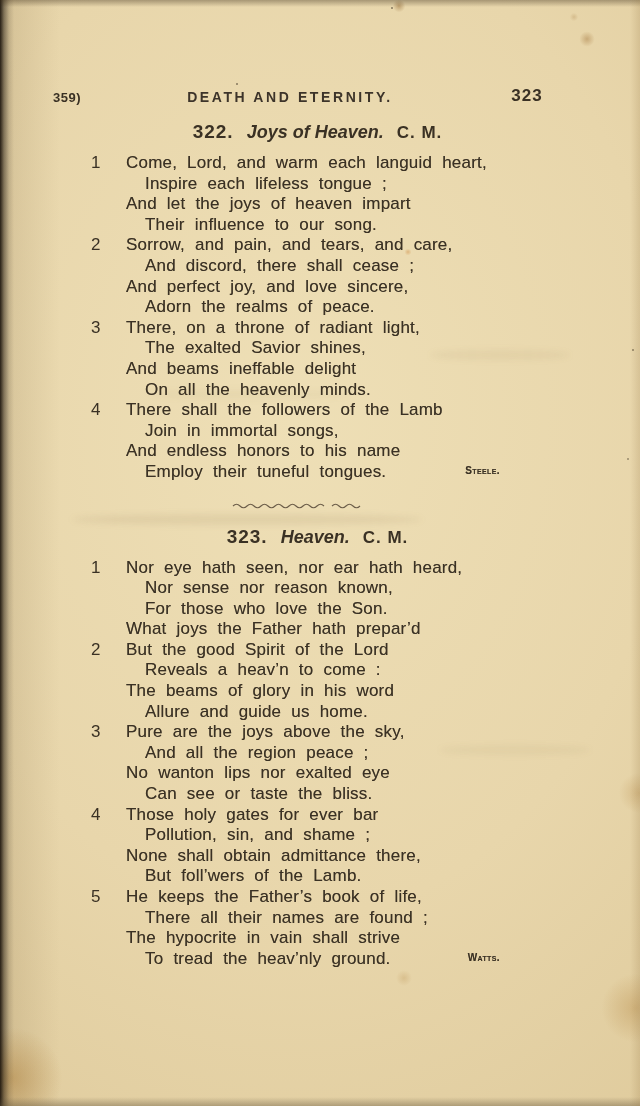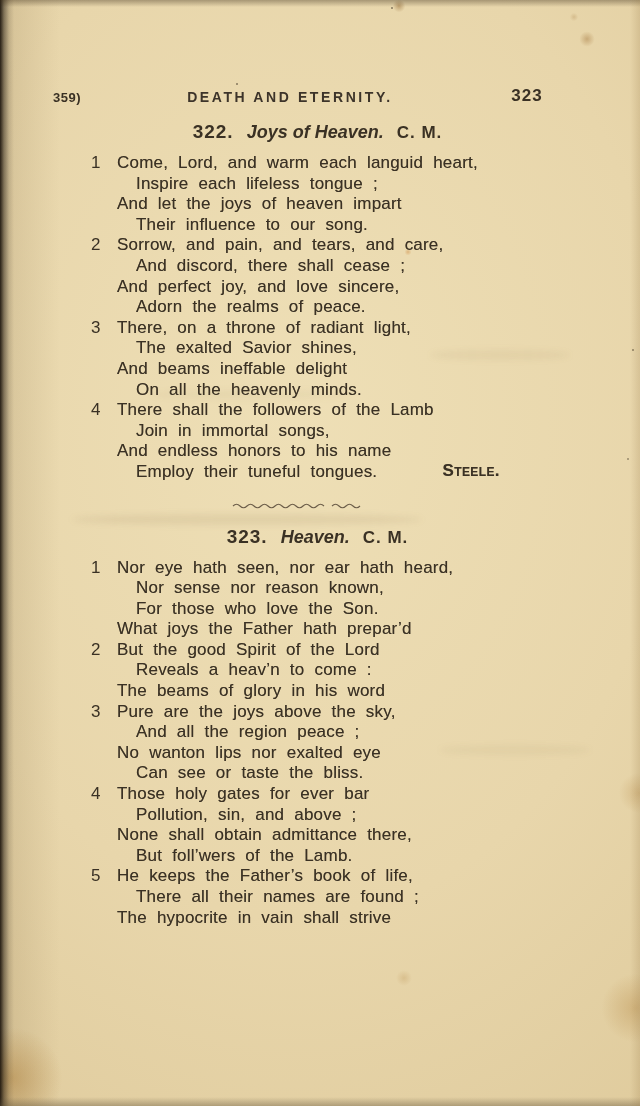--- a/index.html
+++ b/index.html
@@ -89,32 +89,32 @@
   }
   .hymn-number { font-size: 19px; font-weight: bold; margin-right: 13px; letter-spacing: 1px; margin-left: 39px; }
   .hymn-title  { font-size: 18px; font-style: italic; margin-right: 13px; }
   .hymn-meter  { font-size: 17px; letter-spacing: 1px; }
 
   .stanza { display: flex; align-items: flex-start; }
   .vnum {
     flex: 0 0 14px; padding-left: 3px;
     font-size: 17px; line-height: 20.6px;
   }
-  .vlines { margin-left: 12px; flex: 1 1 auto; }
+  .vlines { margin-left: 21px; flex: 1 1 auto; }
   .line {
     position: relative;
     font-size: 17px; line-height: 20.6px;
     word-spacing: 0.30em; letter-spacing: 0.2px;
     white-space: nowrap;
     text-shadow: 0 0 0.5px rgba(58,49,36,0.55);
   }
   .line.indent { margin-left: 19px; }
   .attrib {
     position: absolute; right: 8px; bottom: 1px;
-    font-size: 17px; font-variant: small-caps; font-weight: bold;
+    font-size: 10px; font-variant: small-caps; font-weight: bold;
     letter-spacing: 0.4px; word-spacing: normal;
   }
 
   .divider { display: block; margin: 18px auto 12px auto; }
 </style>
 </head>
 <body>
 
 <div class="page">
   <div class="gutter-shade"></div>
@@ -197,49 +197,51 @@
               <div class="line">What joys the Father hath prepar’d</div>
             </div>
   </div>
 
   <div class="stanza">
     <div class="vnum">2</div>
     <div class="vlines">
               <div class="line">But the good Spirit of the Lord</div>
               <div class="line indent">Reveals a heav’n to come :</div>
               <div class="line">The beams of glory in his word</div>
+              <div class="line indent">Allure and guide us home.</div>
             </div>
   </div>
 
   <div class="stanza">
     <div class="vnum">3</div>
     <div class="vlines">
               <div class="line">Pure are the joys above the sky,</div>
               <div class="line indent">And all the region peace ;</div>
               <div class="line">No wanton lips nor exalted eye</div>
               <div class="line indent">Can see or taste the bliss.</div>
             </div>
   </div>
 
   <div class="stanza">
     <div class="vnum">4</div>
     <div class="vlines">
               <div class="line">Those holy gates for ever bar</div>
-              <div class="line indent">Pollution, sin, and above ;</div>
+              <div class="line indent">Pollution, sin, and shame ;</div>
               <div class="line">None shall obtain admittance there,</div>
               <div class="line indent">But foll’wers of the Lamb.</div>
             </div>
   </div>
 
   <div class="stanza">
     <div class="vnum">5</div>
     <div class="vlines">
               <div class="line">He keeps the Father’s book of life,</div>
               <div class="line indent">There all their names are found ;</div>
               <div class="line">The hypocrite in vain shall strive</div>
+              <div class="line indent">To tread the heav’nly ground.<span class="attrib">Watts.</span></div>
             </div>
   </div>
 </div>
   </section>
 </div>
 
   <div class="edge-left"></div>
   <div class="edge-top"></div>
   <div class="edge-bottom"></div>
   <div class="edge-right"></div>

